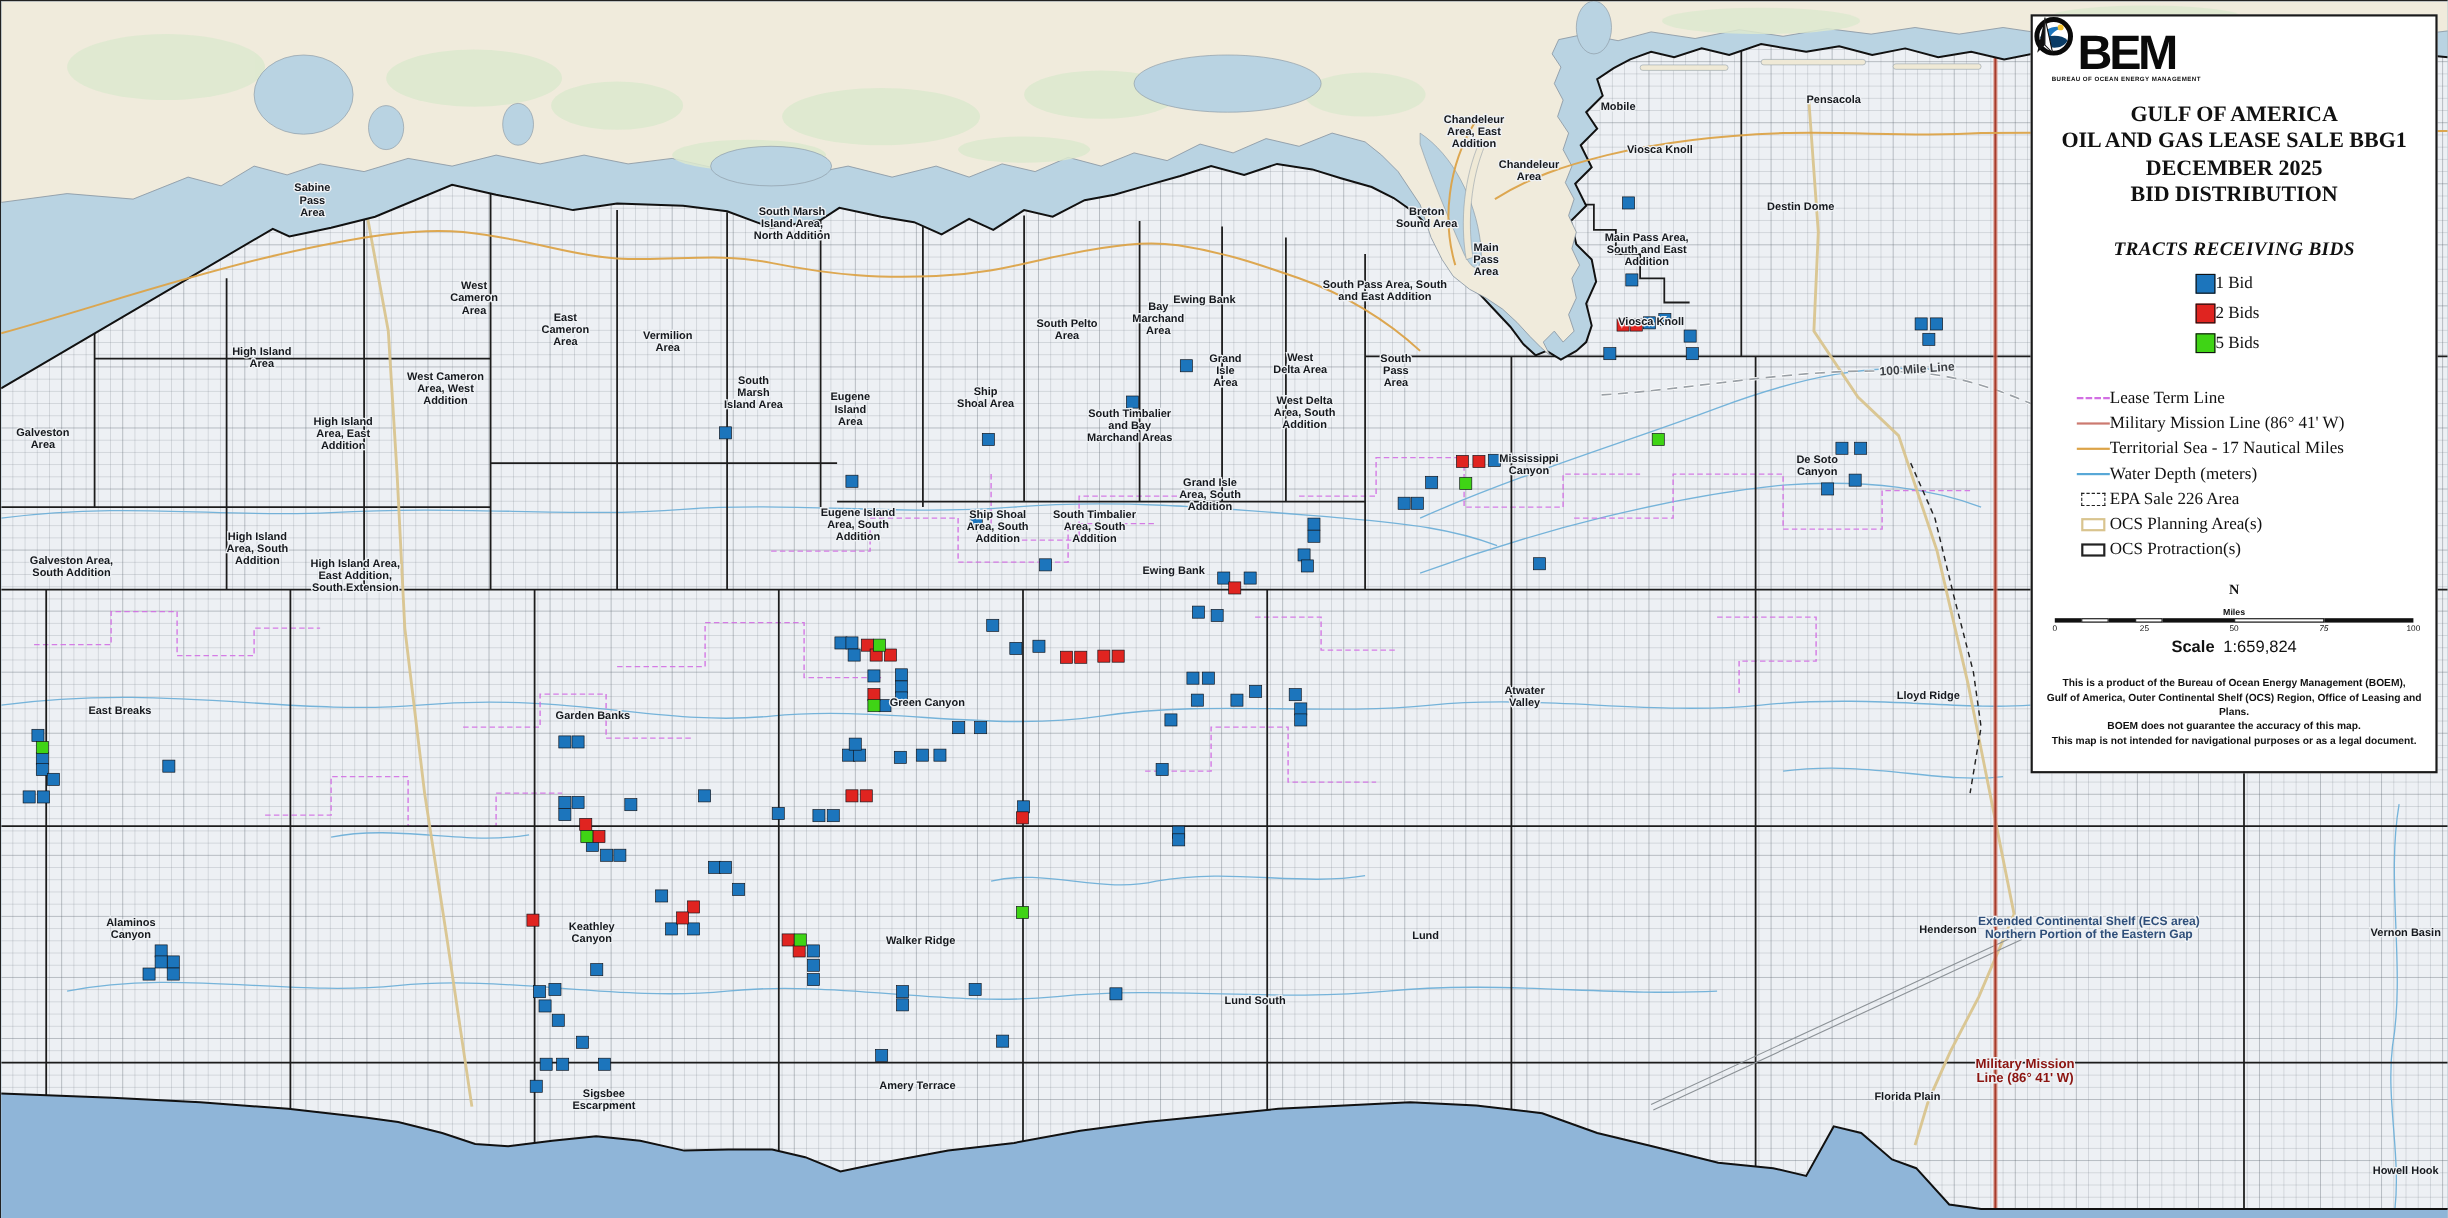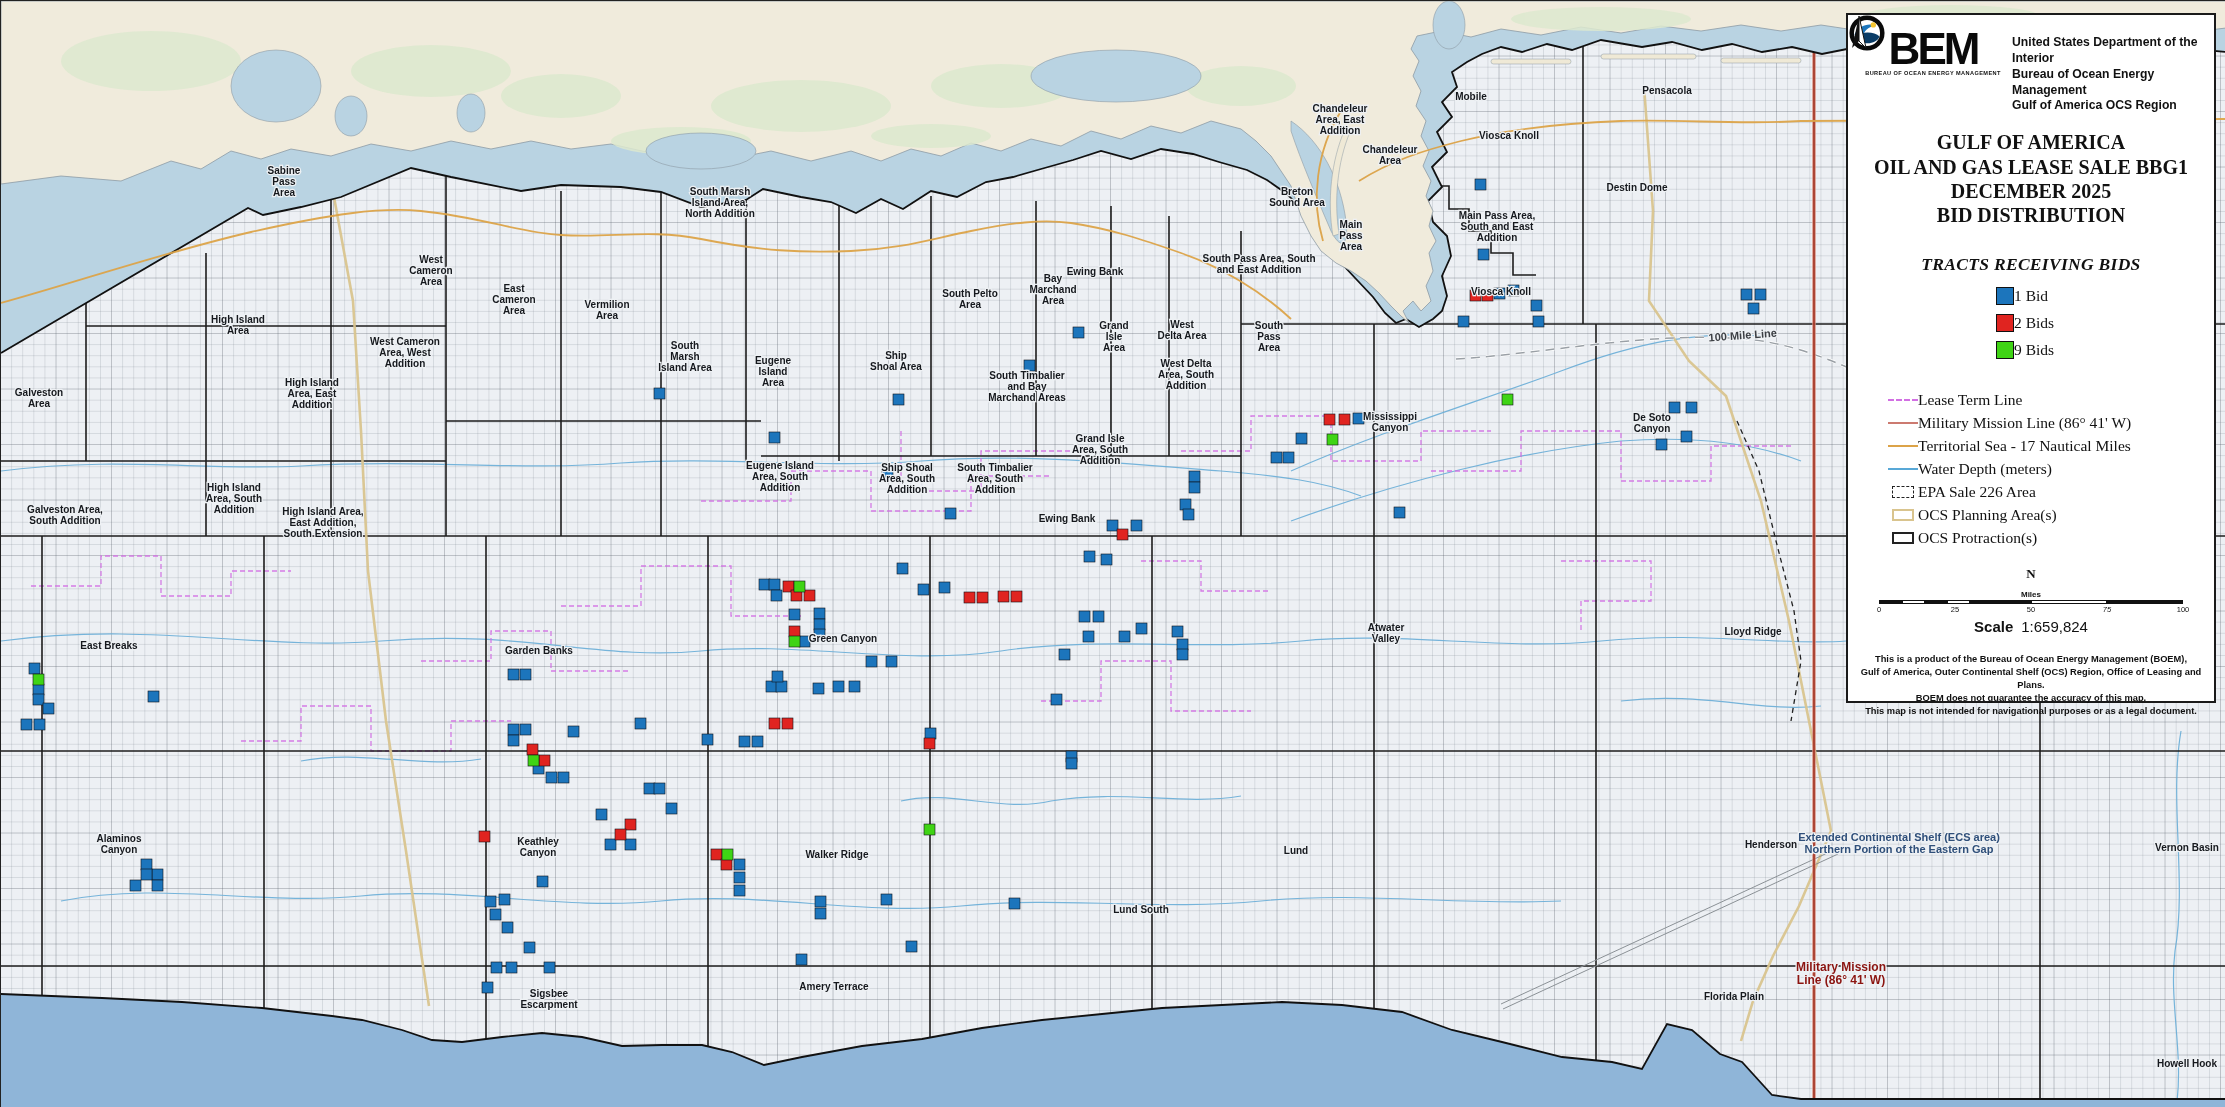--- a/index.html
+++ b/index.html
@@ -30,21 +30,21 @@
   .bidrow .lb{font-family:"Liberation Serif",serif;font-size:15.5px;}
   .linerows{margin-top:30px;margin-left:40px;}
   .linerow{display:flex;align-items:center;gap:0;height:23px;}
   .sw{width:30px;flex:none;display:flex;align-items:center;justify-content:center;}
   .sw .ln{width:30px;height:0;border-top-width:2.5px;border-top-style:solid;}
   .sw .ln.dash{border-top-width:2px;border-top-style:dashed;}
   .sw .bx{width:22px;height:12px;box-sizing:border-box;background:#fff;}
   .linerow .lb{font-family:"Liberation Serif",serif;font-size:15.5px;white-space:nowrap;}
   .northblk{margin-top:16px;text-align:center;}
   .northblk .n{font-family:"Liberation Serif",serif;font-size:13px;font-weight:bold;}
-  .scaleblk{margin-top:8px;padding:0 31px;}
+  .scaleblk{margin-top:8px;padding:0 20px;}
   .miles{ text-align:center;font-size:8px;font-weight:bold;font-family:"Liberation Sans",sans-serif;}
   .sbar{position:relative;height:4px;background:#111;margin-top:1px;}
   .sbar .wseg{position:absolute;top:0;height:100%;background:#fff;border:0.5px solid #111;box-sizing:border-box;}
   .sticks{position:relative;height:10px;font-size:7.5px;font-family:"Liberation Sans",sans-serif;}
   .sticks span{position:absolute;transform:translateX(-50%);top:1px;}
   .scaletxt{text-align:center;font-size:15px;font-family:"Liberation Sans",sans-serif;margin-top:4px;}
   .scaletxt b{margin-right:8px;}
   .disc{margin-top:18px;text-align:center;font-size:9.3px;font-weight:bold;line-height:1.4;
         font-family:"Liberation Sans",sans-serif;padding:0 8px;}
 </style>
@@ -423,25 +423,20 @@
         <svg class="wave" viewBox="0 0 40 40">
           <circle cx="20" cy="20" r="17" fill="#fff" stroke="#0a0a0a" stroke-width="5"></circle>
           <path d="M6,22 C10,12 22,8 30,12 C24,12 18,16 16,22 Z" fill="#1b75bc"></path>
           <path d="M6,24 C14,18 28,18 34,24 C30,34 12,34 6,24 Z" fill="#0a3c66"></path>
           <circle cx="27" cy="11" r="3" fill="#f4c430"></circle>
         </svg>
         <span>EM</span>
       </div>
       <div class="boemcap">BUREAU OF OCEAN ENERGY MANAGEMENT</div>
     </div>
-    <div class="agency" id="agency-lines">
-          <div>United States Department of the Interior</div>
-          <div>Bureau of Ocean Energy Management</div>
-          <div>Gulf of America OCS Region</div>
-        </div>
   </div>
 
   <div class="maptitle" id="map-title">
         <div>GULF OF AMERICA</div>
         <div>OIL AND GAS LEASE SALE BBG1</div>
         <div>DECEMBER 2025</div>
         <div>BID DISTRIBUTION</div>
       </div>
 
   <div class="bidshead">TRACTS RECEIVING BIDS</div>
@@ -449,21 +444,21 @@
         <div class="bidrow">
           <span class="bidswatch" style="background: rgb(28, 117, 188);"></span>
           <span class="lb">1 Bid</span>
         </div>
         <div class="bidrow">
           <span class="bidswatch" style="background: rgb(224, 36, 32);"></span>
           <span class="lb">2 Bids</span>
         </div>
         <div class="bidrow">
           <span class="bidswatch" style="background: rgb(63, 212, 21);"></span>
-          <span class="lb">9 Bids</span>
+          <span class="lb">5 Bids</span>
         </div>
       </div>
 
   <div class="linerows" id="line-rows">
         <div class="linerow">
           <span class="sw">
             <span class="ln dash" style="border-top-color: rgb(210, 111, 227);"></span>
           </span>
           <span class="lb">Lease Term Line</span>
         </div>

